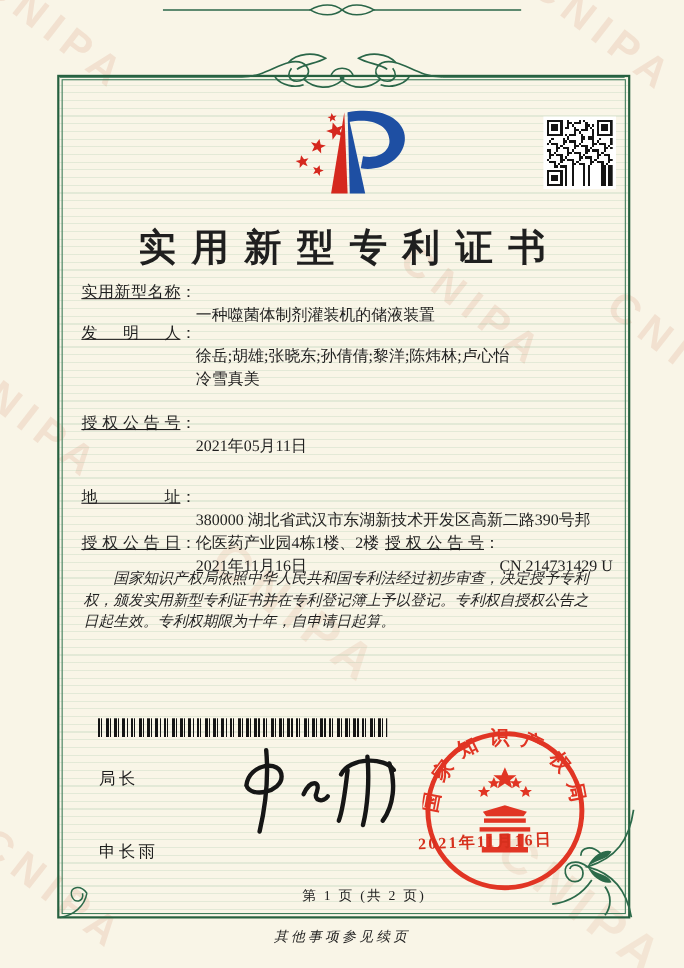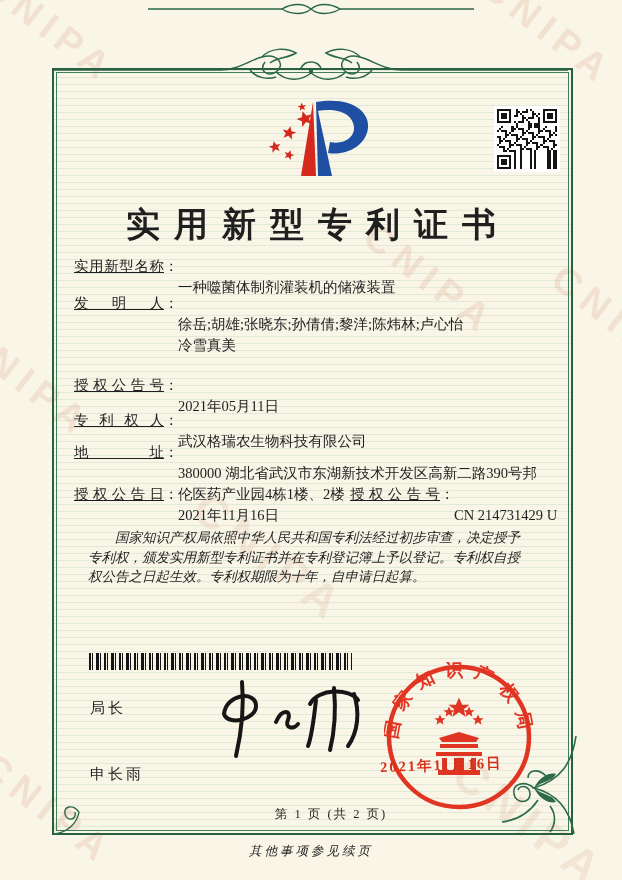--- a/index.html
+++ b/index.html
@@ -17,21 +17,21 @@
   .cert-no{left:74px;top:100px;font-size:13.5px;letter-spacing:2px;}
   .title{left:0;right:0;top:186px;text-align:center;font-size:34px;font-weight:700;
          letter-spacing:14px;padding-left:14px;margin-top:16px;}
   .row{left:74px;width:486px;font-size:14.5px;line-height:21px;}
   .flabel{display:inline-block;width:90px;text-align:justify;text-align-last:justify;vertical-align:top;text-decoration:underline;}
   .colon{display:inline-block;width:14px;vertical-align:top;}
   .fvalue{display:inline-block;width:380px;vertical-align:top;white-space:pre-line;margin-top:21px;}
   .g2{position:absolute;left:276px;top:0;white-space:nowrap;}
   .g2 .fvalue{width:auto;font-family:Liberation Serif, serif;}
   .paras{left:72px;top:512px;width:476px;font-size:13.5px;line-height:19.5px;font-style:italic;}
-  .paras p{margin:16px;text-indent:2em;}
+  .paras p{margin:4px;text-indent:2em;}
   .barcode{left:89px;top:653px;width:263px;height:17px;
       background:repeating-linear-gradient(90deg,#141414 0 2px,transparent 2px 3px,#141414 3px 4px,
       transparent 4px 7px,#141414 7px 10px,transparent 10px 11px,#141414 11px 12px,transparent 12px 15px);}
   .director{font-size:15px;letter-spacing:3px;}
   .seal-date{left:380px;top:755px;width:170px;color:#d6301d;font-size:14.5px;letter-spacing:2px;
       transform:rotate(-2deg);z-index:4;font-weight:700;}
   .page-info{left:0;right:0;top:806px;text-align:center;font-size:12.5px;letter-spacing:2px;padding-left:40px;}
   .footer-note{left:0;right:0;top:843px;text-align:center;font-size:12.5px;letter-spacing:3px;font-style:italic;}
   .qr-wrap{left:494px;top:106px;width:66px;height:66px;background:#fff;padding:3px;box-sizing:border-box;}
   svg{display:block;}
@@ -118,23 +118,20 @@
 
   <div class="abs row" style="top:256px;">
     <span class="flabel">实用新型名称</span><span class="colon">：</span><span class="fvalue">一种噬菌体制剂灌装机的储液装置</span>
   </div>
   <div class="abs row" style="top:293px;">
     <span class="flabel">发明人</span><span class="colon">：</span><span class="fvalue">徐岳;胡雄;张晓东;孙倩倩;黎洋;陈炜林;卢心怡
 冷雪真美</span>
   </div>
   <div class="abs row" style="top:375px;">
     <span class="flabel">授权公告号</span><span class="colon">：</span><span class="fvalue">2021年05月11日</span>
-  </div>
-  <div class="abs row" style="top:410px;">
-    <span class="flabel">专利权人</span><span class="colon">：</span><span class="fvalue">武汉格瑞农生物科技有限公司</span>
   </div>
   <div class="abs row" style="top:442px;">
     <span class="flabel">地址</span><span class="colon">：</span><span class="fvalue">380000 湖北省武汉市东湖新技术开发区高新二路390号邦
 伦医药产业园4栋1楼、2楼</span>
   </div>
   <div class="abs row" style="top:484px;">
     <span class="flabel">授权公告日</span><span class="colon">：</span><span class="fvalue" style="width:150px;">2021年11月16日</span>
     <span class="g2">
       <span class="flabel">授权公告号</span><span class="colon">：</span><span class="fvalue">CN 214731429 U</span>
     </span>

